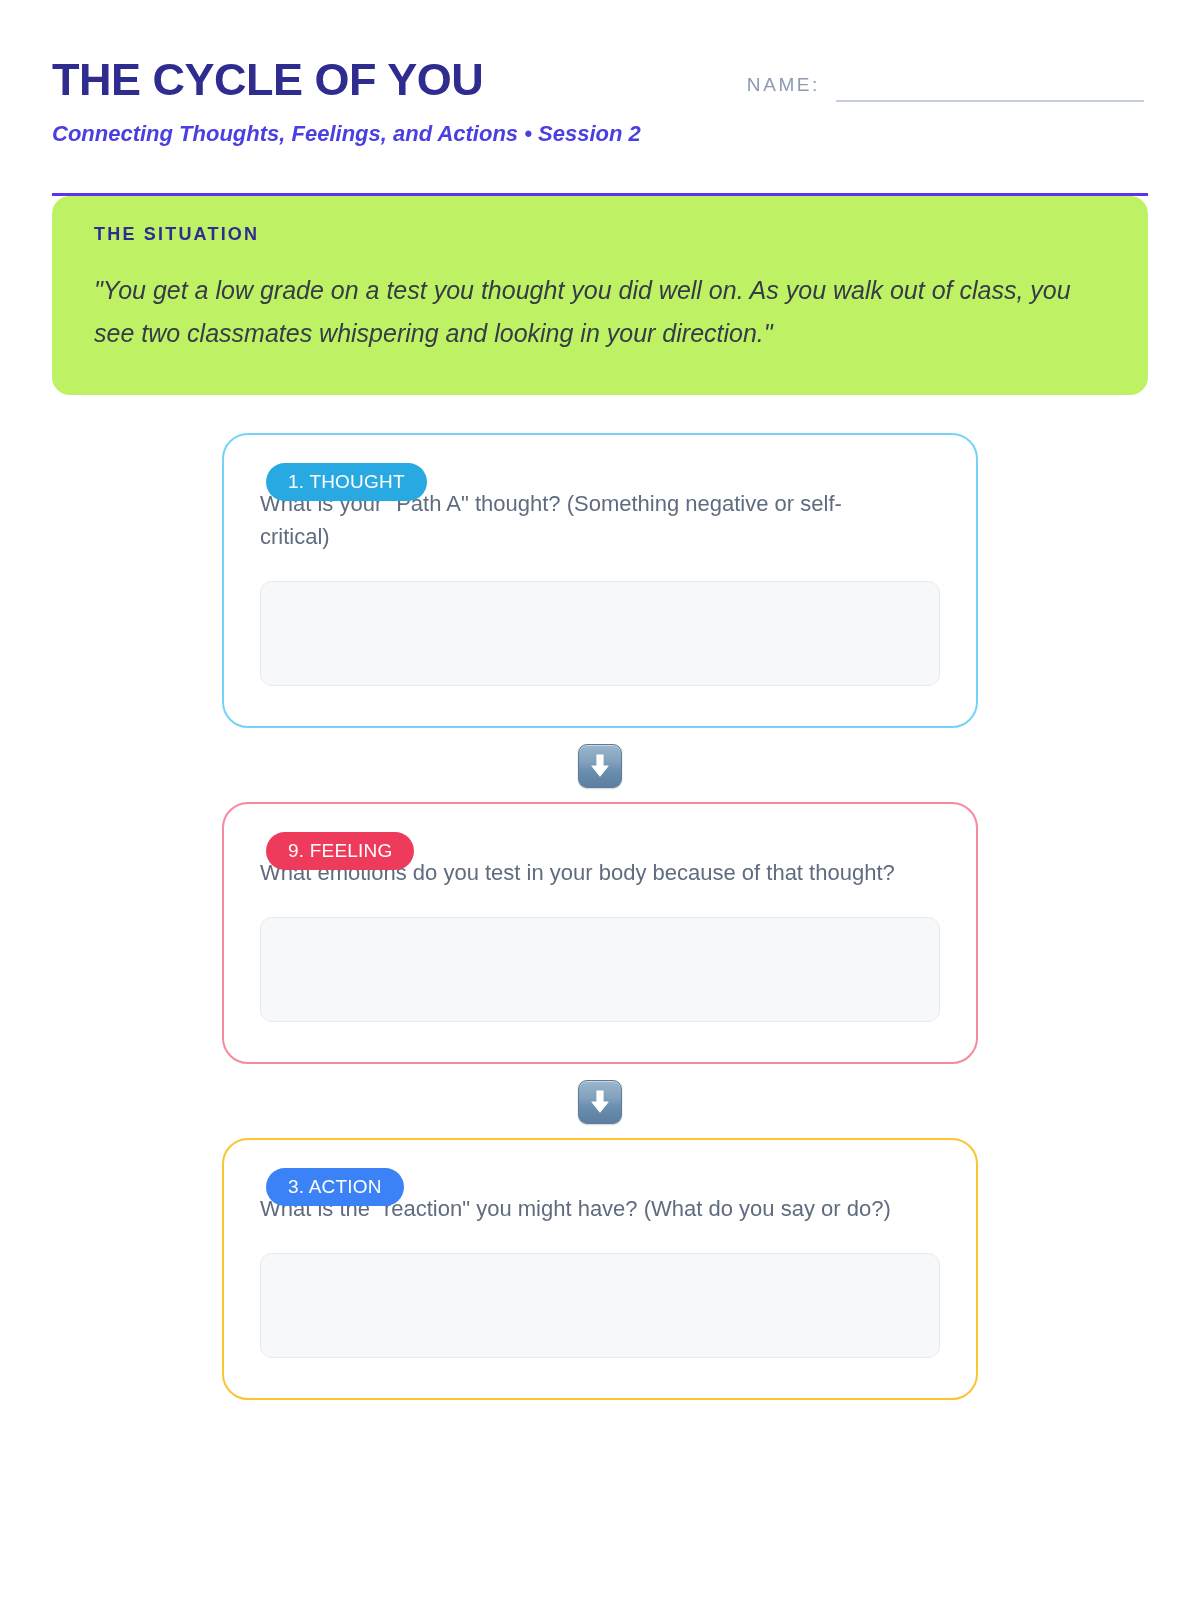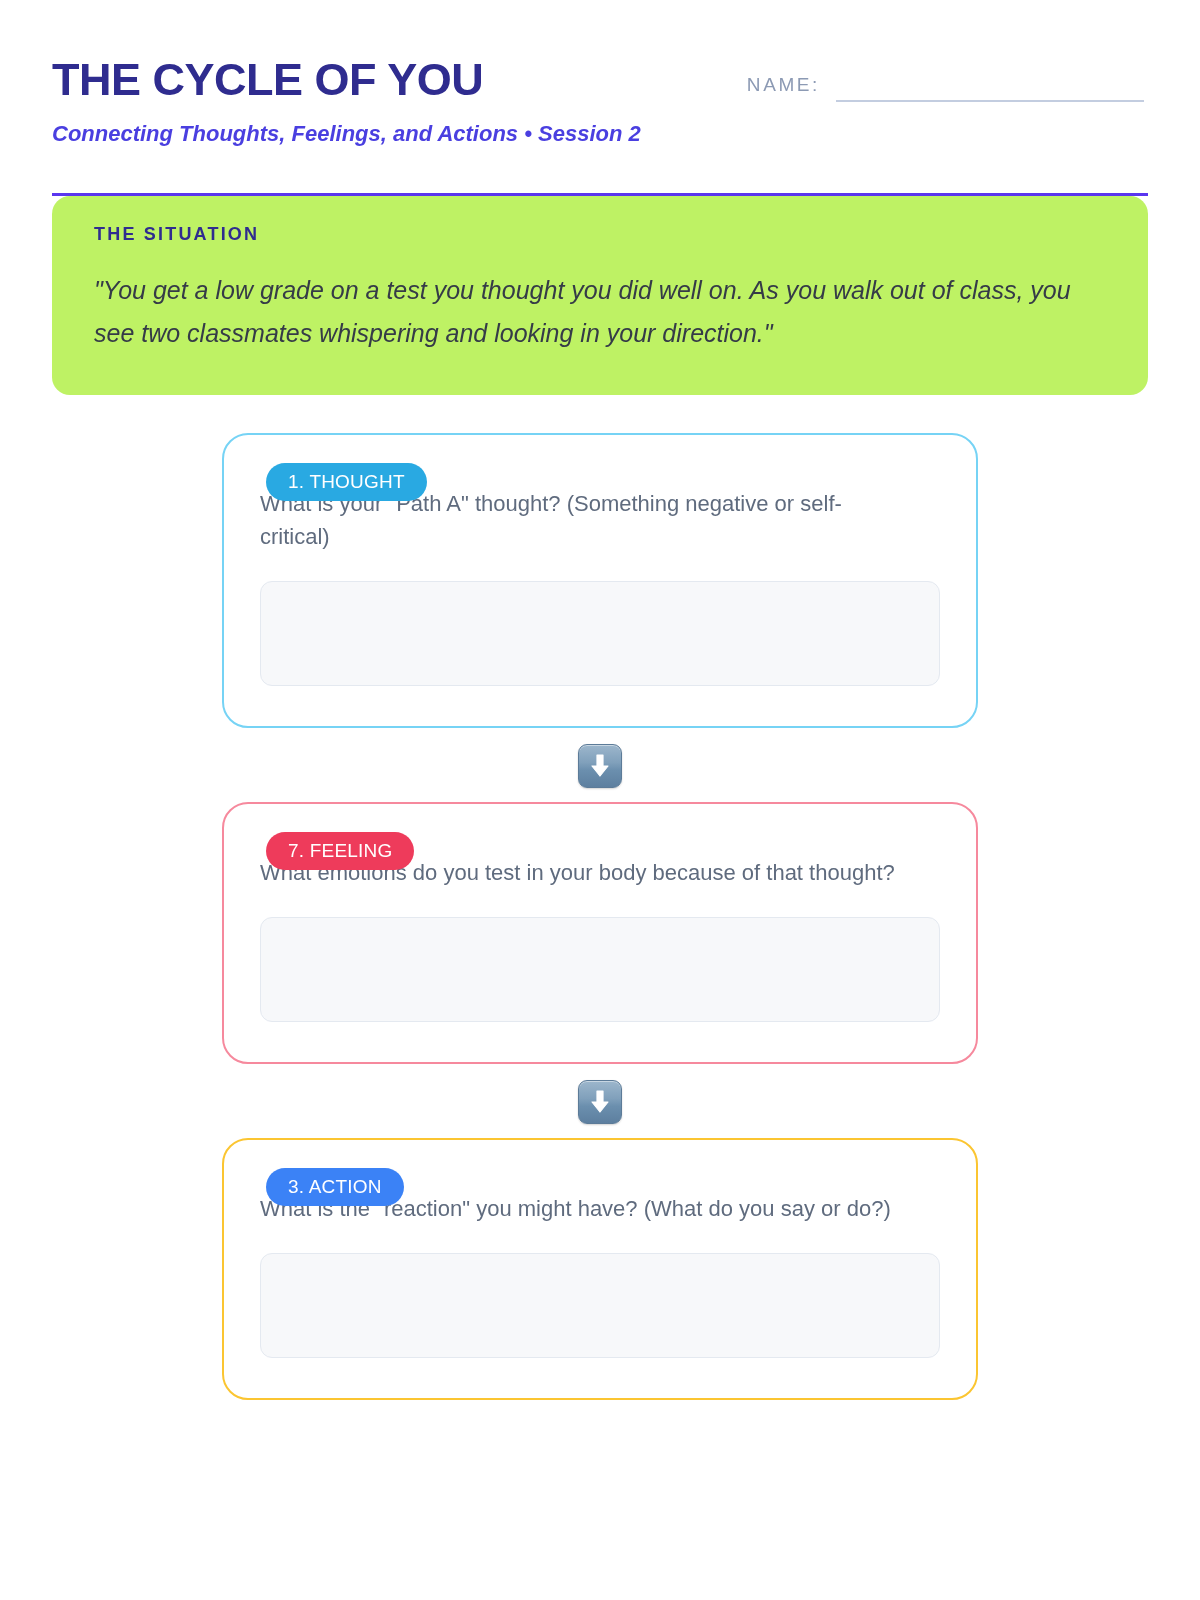--- a/index.html
+++ b/index.html
@@ -212,21 +212,21 @@
 
     <div class="arrow-connector">
       <div class="arrow-badge">
         <svg width="24" height="26" viewBox="0 0 24 26" aria-hidden="true">
           <path d="M9 2 h6 v11 h5 L12 23 L4 13 h5 z" fill="#ffffff" stroke="#ffffff" stroke-width="1.2" stroke-linejoin="round"></path>
         </svg>
       </div>
     </div>
 
     <div class="step-card feeling">
-      <div class="step-pill feeling">7. FEELING</div>
+      <div class="step-pill feeling">9. FEELING</div>
       <div class="step-question">What emotions do you test in your body because of that thought?</div>
       <div class="answer-area"></div>
     </div>
 
     <div class="arrow-connector">
       <div class="arrow-badge">
         <svg width="24" height="26" viewBox="0 0 24 26" aria-hidden="true">
           <path d="M9 2 h6 v11 h5 L12 23 L4 13 h5 z" fill="#ffffff" stroke="#ffffff" stroke-width="1.2" stroke-linejoin="round"></path>
         </svg>
       </div>

